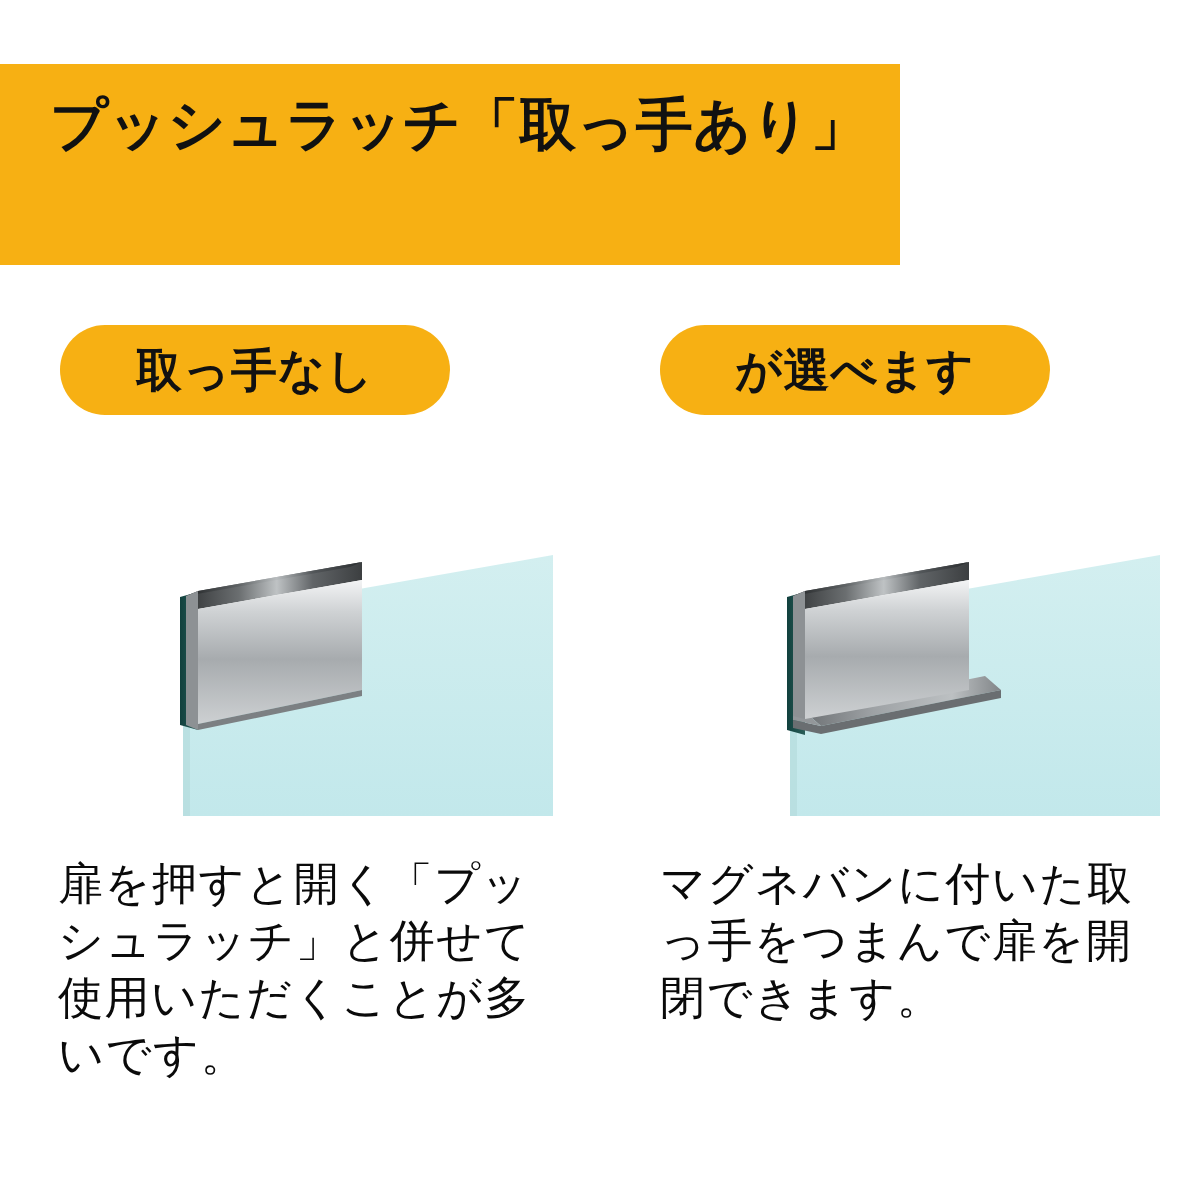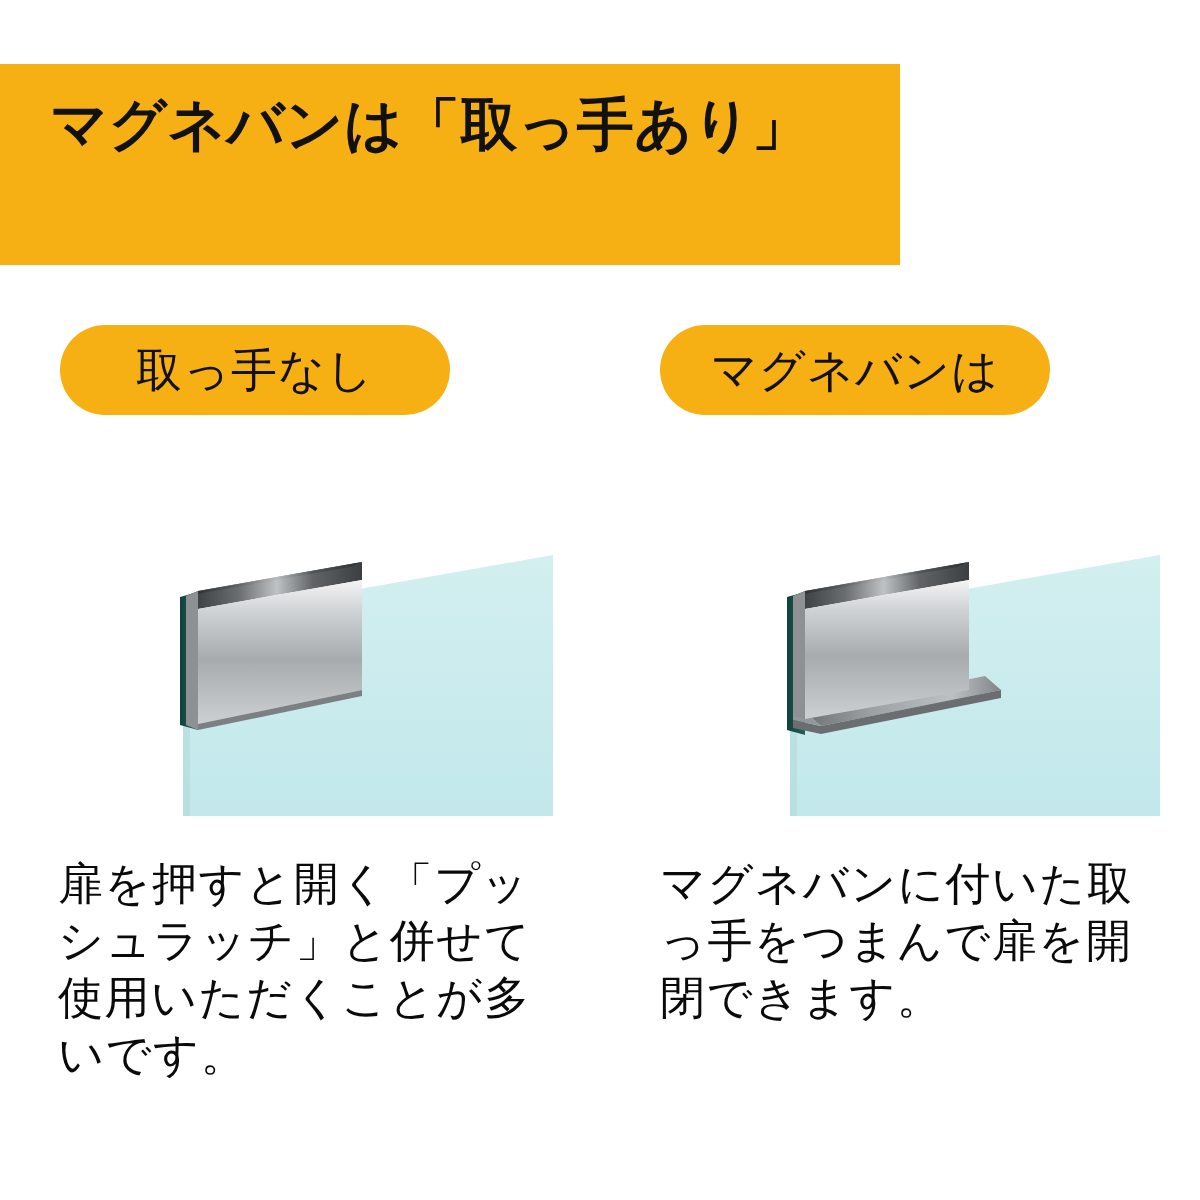--- a/index.html
+++ b/index.html
@@ -43,21 +43,21 @@
     border-radius: 45px;
     background: #f7b013;
     display: flex;
     align-items: center;
     justify-content: center;
   }
   .pill-left  { left: 60px;  top: 325px; width: 390px; }
   .pill-right { left: 660px; top: 325px; width: 390px; }
   .pill-label {
     font-size: 46px;
-    font-weight: 400;
+    font-weight: 700;
     letter-spacing: 1px;
     color: #111111;
     line-height: 1;
   }
 
   
   .illus {
     position: absolute;
     top: 520px;
     width: 420px;
@@ -79,21 +79,21 @@
     color: #0a0a0a;
     text-align: left;
   }
   .caption-left  { left: 58px; }
   .caption-right { left: 660px; }
 </style>
 </head>
 <body>
 
 <div class="banner">
-  <div class="banner-line">マグネバンは「取っ手あり」</div>
+  <div class="banner-line">プッシュラッチ「取っ手あり」</div>
 </div>
 
 <div class="pill pill-left">
   <span class="pill-label">取っ手なし</span>
 </div>
 
 <div class="illus illus-left">
   <svg viewBox="0 0 420 330" xmlns="http://www.w3.org/2000/svg">
     <defs>
       <linearGradient id="lFace" x1="0" y1="0" x2="0" y2="1">
@@ -133,21 +133,21 @@
 
     <polygon points="48,204 212,170 212,176 48,210" fill="#7c8083"></polygon>
 
     <polygon points="36,76 48,71 48,210 36,205" fill="#8d9194"></polygon>
   </svg>
 </div>
 
 <div class="caption caption-left">扉を押すと開く「プッシュラッチ」と併せて使用いただくことが多いです。</div>
 
 <div class="pill pill-right">
-  <span class="pill-label">マグネバンは</span>
+  <span class="pill-label">が選べます</span>
 </div>
 
 <div class="illus illus-right">
   <svg viewBox="0 0 420 330" xmlns="http://www.w3.org/2000/svg">
     <defs>
       <linearGradient id="rFace" x1="0" y1="0" x2="0" y2="1">
         <stop offset="0%" stop-color="#f3f4f5"></stop>
         <stop offset="22%" stop-color="#cfd2d4"></stop>
         <stop offset="55%" stop-color="#a7abae"></stop>
         <stop offset="100%" stop-color="#cdd0d2"></stop>

